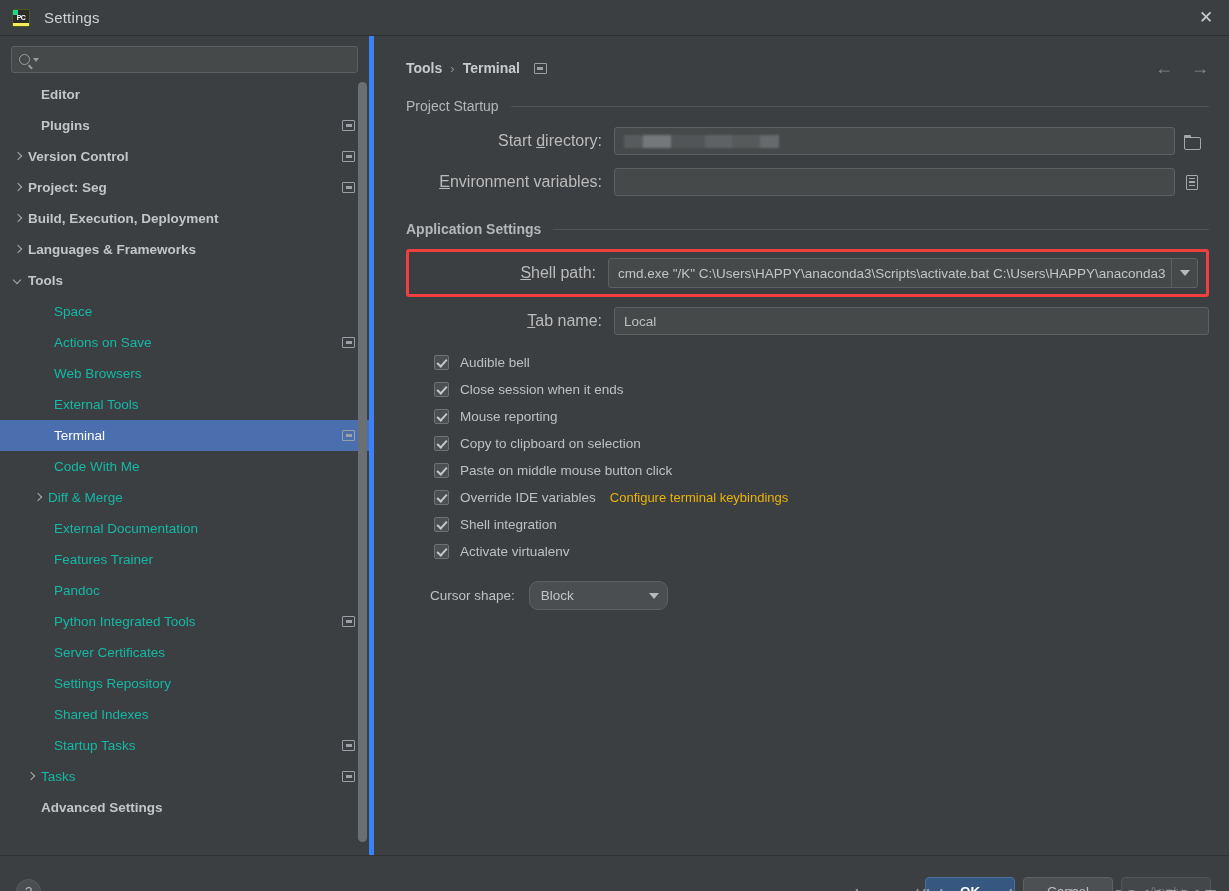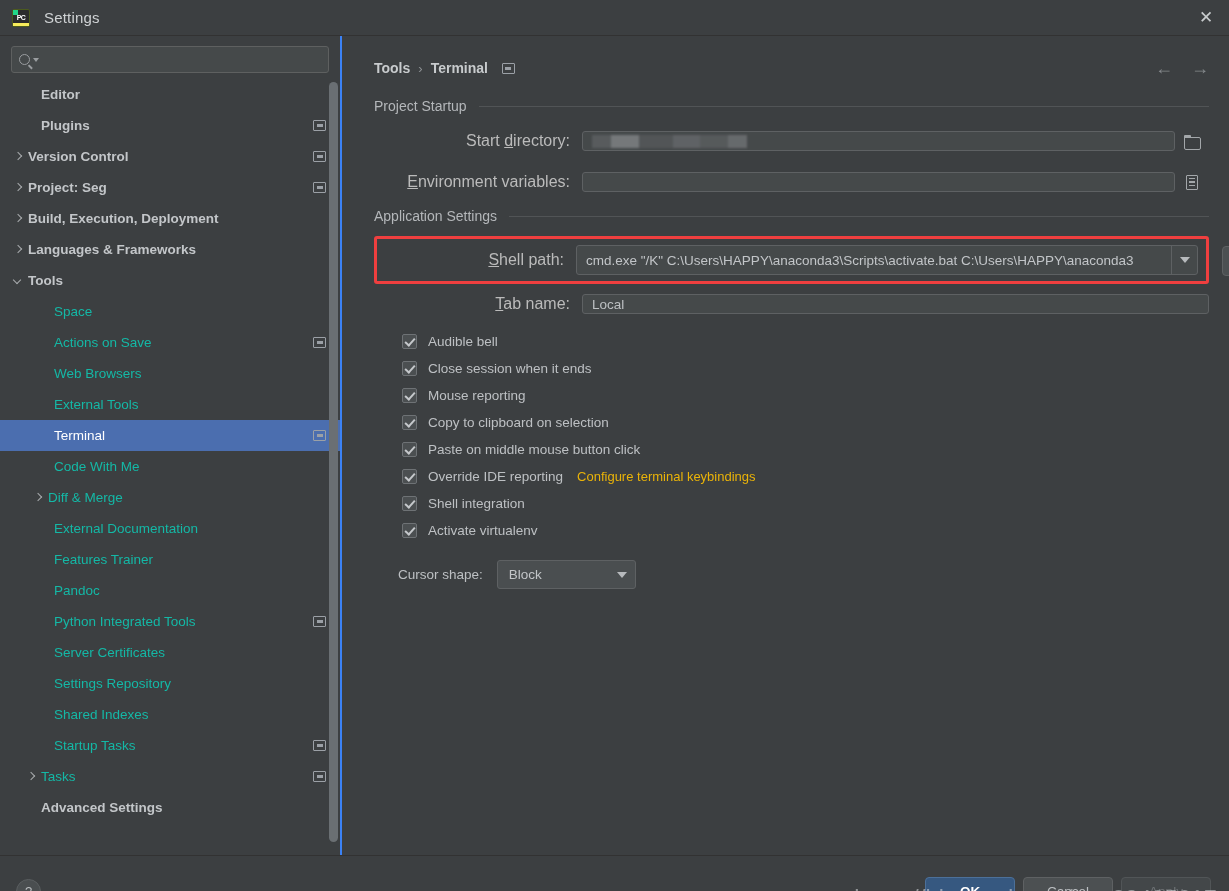--- a/index.html
+++ b/index.html
@@ -56,24 +56,24 @@
 
   
   #body-wrap {
     display: flex;
     height: 819px;
     width: 100%;
   }
 
   
   #sidebar {
-    width: 342px; flex: none;
+    width: 374px; flex: none;
     background: #3c3f41;
     position: relative;
-    border-right: 2px solid #3b82f6;
+    border-right: 5px solid #3b82f6;
     overflow: hidden;
   }
   #search-wrap { padding: 10px 11px 6px 11px; }
   #search-box {
     height: 27px; background: #45494a;
     border: 1px solid #5e6060; border-radius: 3px;
     display: flex; align-items: center;
     padding: 0 7px;
   }
   #search-box .mag {
@@ -171,21 +171,21 @@
     flex: 1; height: 1px; background: #515456; margin-left: 12px;
   }
 
   .field-row { display: flex; align-items: center; margin-top: 13px; }
   .field-label {
     width: 208px; flex: none; text-align: right;
     padding-right: 12px; font-size: 16px; color: #bbbbbb;
   }
   .field-label u { text-decoration: underline; }
   .input-box {
-    flex: 1; height: 20px;
+    flex: 1; height: 28px;
     background: #45494a; border: 1px solid #5e6163;
     border-radius: 3px; display: flex; align-items: center;
     padding: 0 4px 0 9px;
     font-size: 13.5px; color: #bdc0c3;
     overflow: hidden; white-space: nowrap;
   }
   .redacted {
     width: 155px; height: 13px;
     background: linear-gradient(90deg,#5c5f61 0 12%,#7e8183 12% 30%,#55585a 30% 52%,#64676a 52% 70%,#5a5d5f 70% 88%,#6d7073 88% 100%);
     filter: blur(1.2px); opacity: .85;
@@ -271,21 +271,21 @@
   .chk-label { font-size: 13.5px; color: #bdc0c3; }
   .chk-link {
     margin-left: 14px; font-size: 13px; color: #eab308; cursor: pointer;
   }
 
   
   #cursor-row { display: flex; align-items: center; margin-top: 16px; padding-left: 24px; }
   #cursor-row .lbl { font-size: 13.5px; color: #bdc0c3; margin-right: 14px; }
   #cursor-select {
     width: 139px; height: 29px;
-    background: #4a4e50; border: 1px solid #5e6163; border-radius: 3px;
+    background: #4a4e50; border: 1px solid #5e6163; border-radius: 9px;
     display: flex; align-items: center; padding: 0 8px 0 11px;
     font-size: 13.5px; color: #c2c5c8; cursor: pointer;
   }
   #cursor-select .v { flex: 1; }
   #cursor-select i {
     width: 0; height: 0;
     border-left: 5px solid transparent; border-right: 5px solid transparent;
     border-top: 6px solid #b7babd;
   }
 
@@ -507,21 +507,21 @@
       <div class="input-box"></div>
       <div class="trail-btn">
         <span class="list-ico">
             <i></i>
             <i></i>
             <i></i>
           </span>
       </div>
     </div>
 
-    <div class="section-head" style="margin-top:12px;">
+    <div class="section-head" style="margin-top:25px;font-weight:bold;">
       <span>Application Settings</span>
       <span class="line"></span>
     </div>
 
     <div id="shell-highlight">
       <div class="field-label">
         <u>S</u><span>hell path:</span>
       </div>
       <div id="combo">
         <span class="txt">cmd.exe "/K" C:\Users\HAPPY\anaconda3\Scripts\activate.bat C:\Users\HAPPY\anaconda3</span>
@@ -559,21 +559,21 @@
         <div class="chk-row">
           <span class="chk"></span>
           <span class="chk-label">Copy to clipboard on selection</span>
         </div>
         <div class="chk-row">
           <span class="chk"></span>
           <span class="chk-label">Paste on middle mouse button click</span>
         </div>
         <div class="chk-row">
           <span class="chk"></span>
-          <span class="chk-label">Override IDE reporting</span>
+          <span class="chk-label">Override IDE variables</span>
           <span class="chk-link">Configure terminal keybindings</span>
         </div>
         <div class="chk-row">
           <span class="chk"></span>
           <span class="chk-label">Shell integration</span>
         </div>
         <div class="chk-row">
           <span class="chk"></span>
           <span class="chk-label">Activate virtualenv</span>
         </div>

